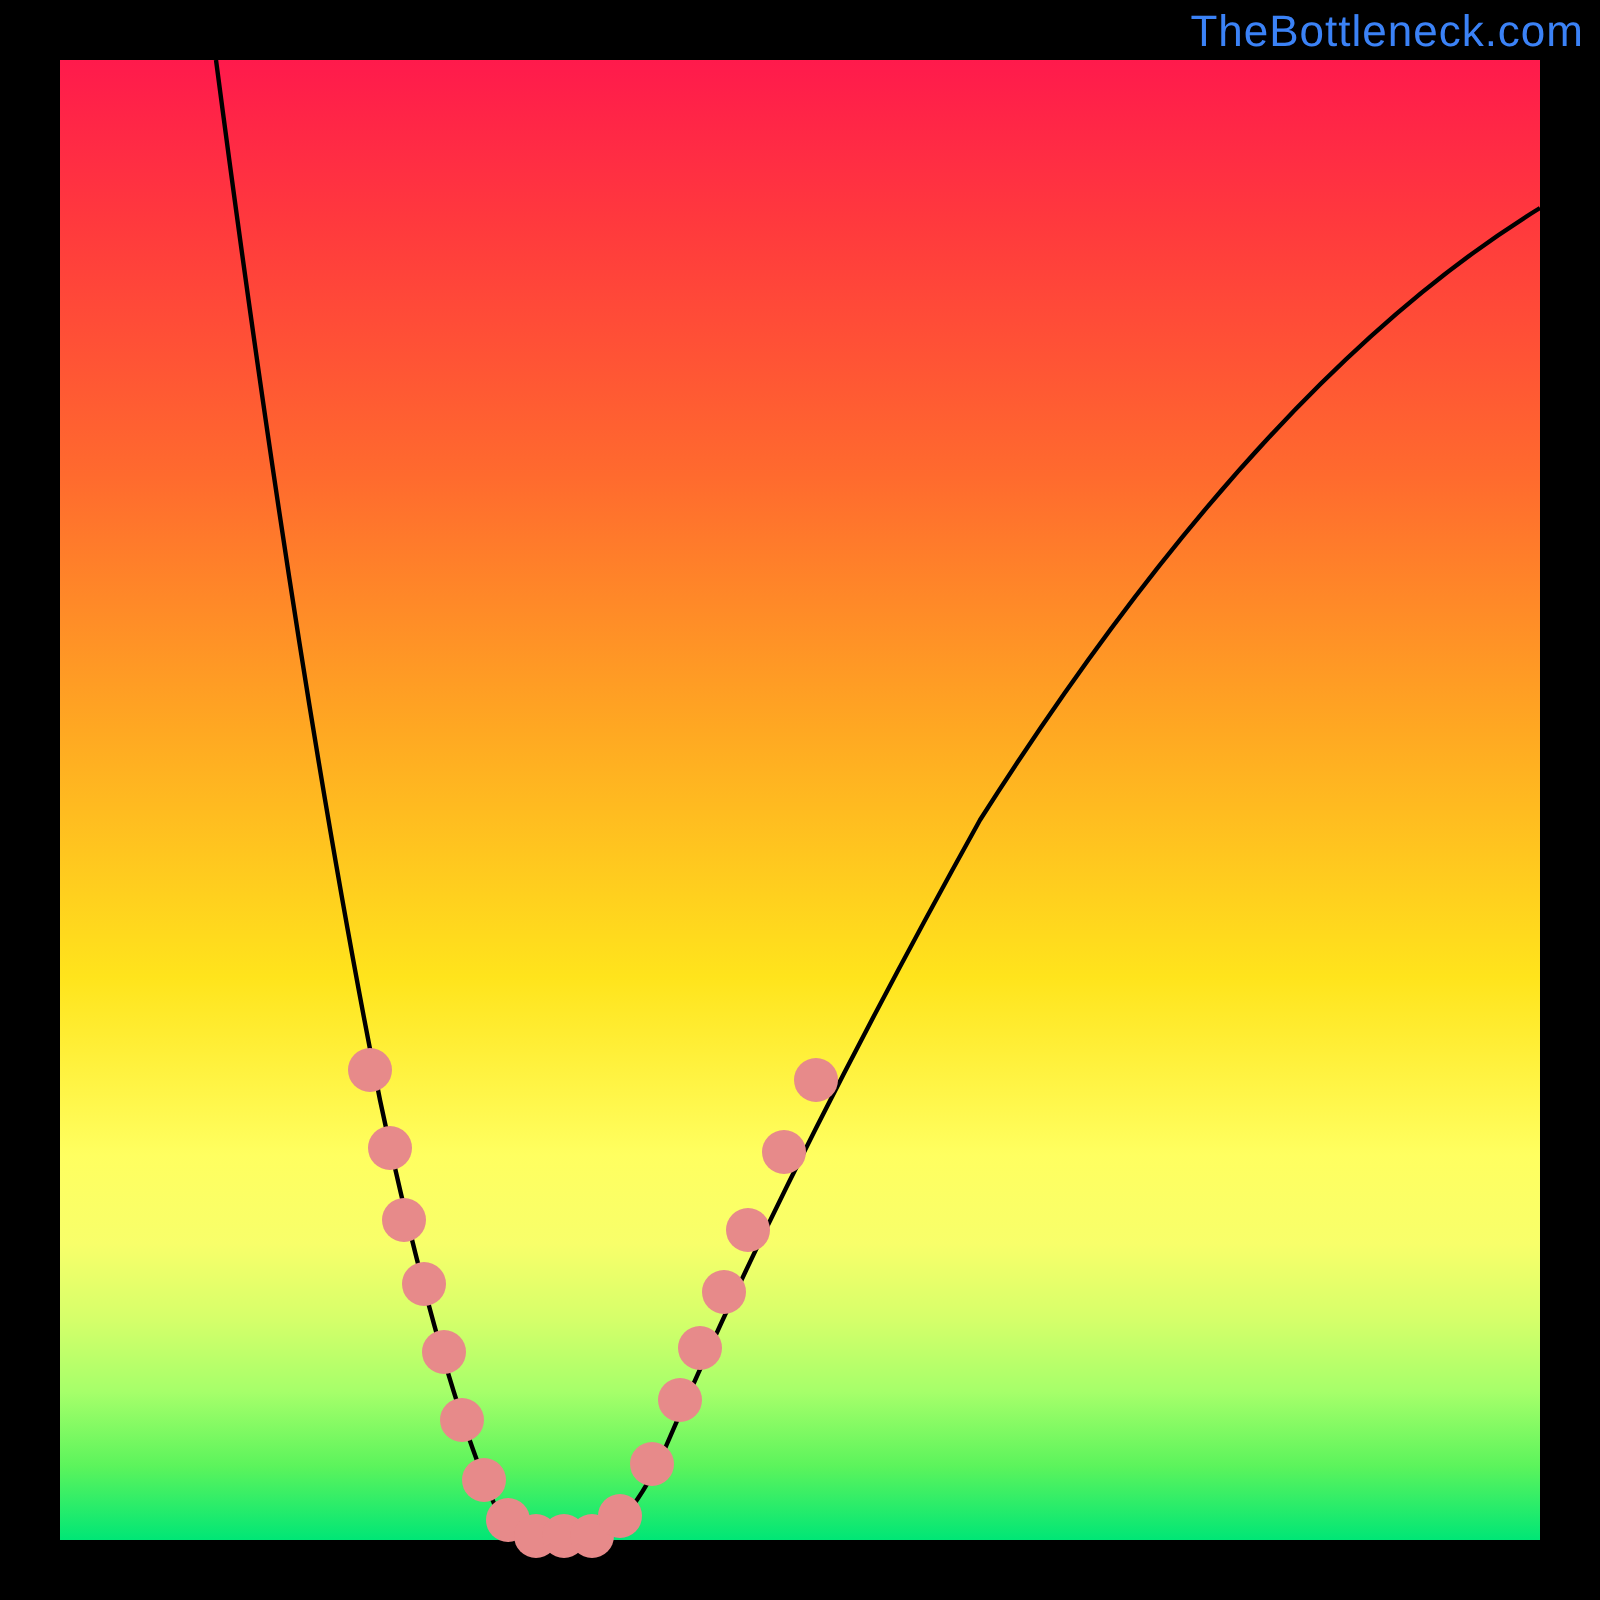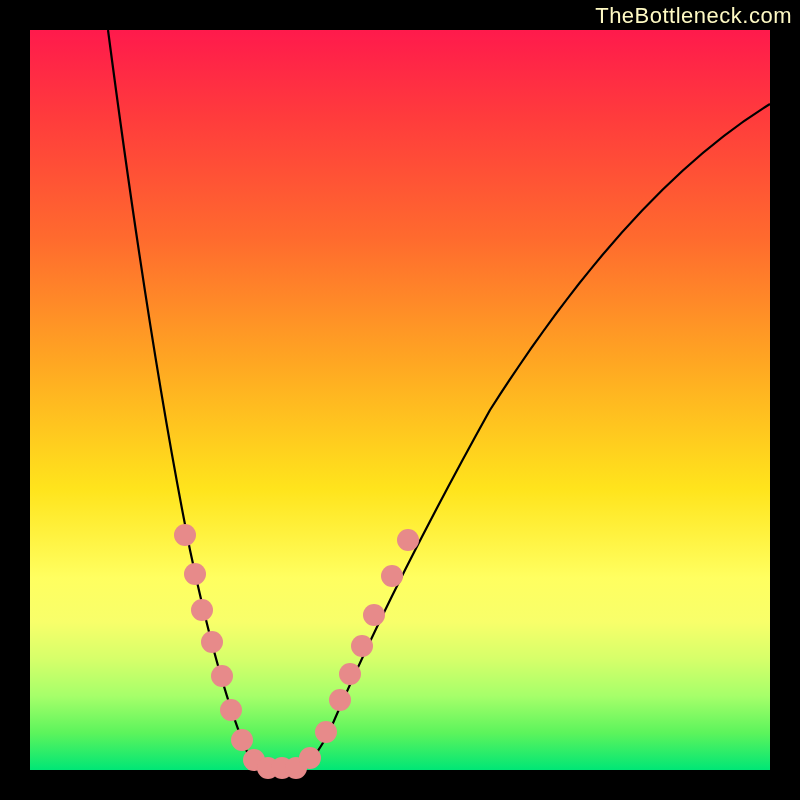--- a/index.html
+++ b/index.html
@@ -45,21 +45,21 @@
     width: 740px;
     height: 740px;
     overflow: visible;
   }
   .watermark {
     position: absolute;
     top: 3px;
     right: 8px;
     font-size: 22px;
     font-weight: 400;
-    color: #fef9c3;
+    color: #3b82f6;
     letter-spacing: 0.5px;
     user-select: none;
   }
 </style>
 </head>
 <body>
 
 <div class="frame">
   <div class="watermark">TheBottleneck.com</div>
 

